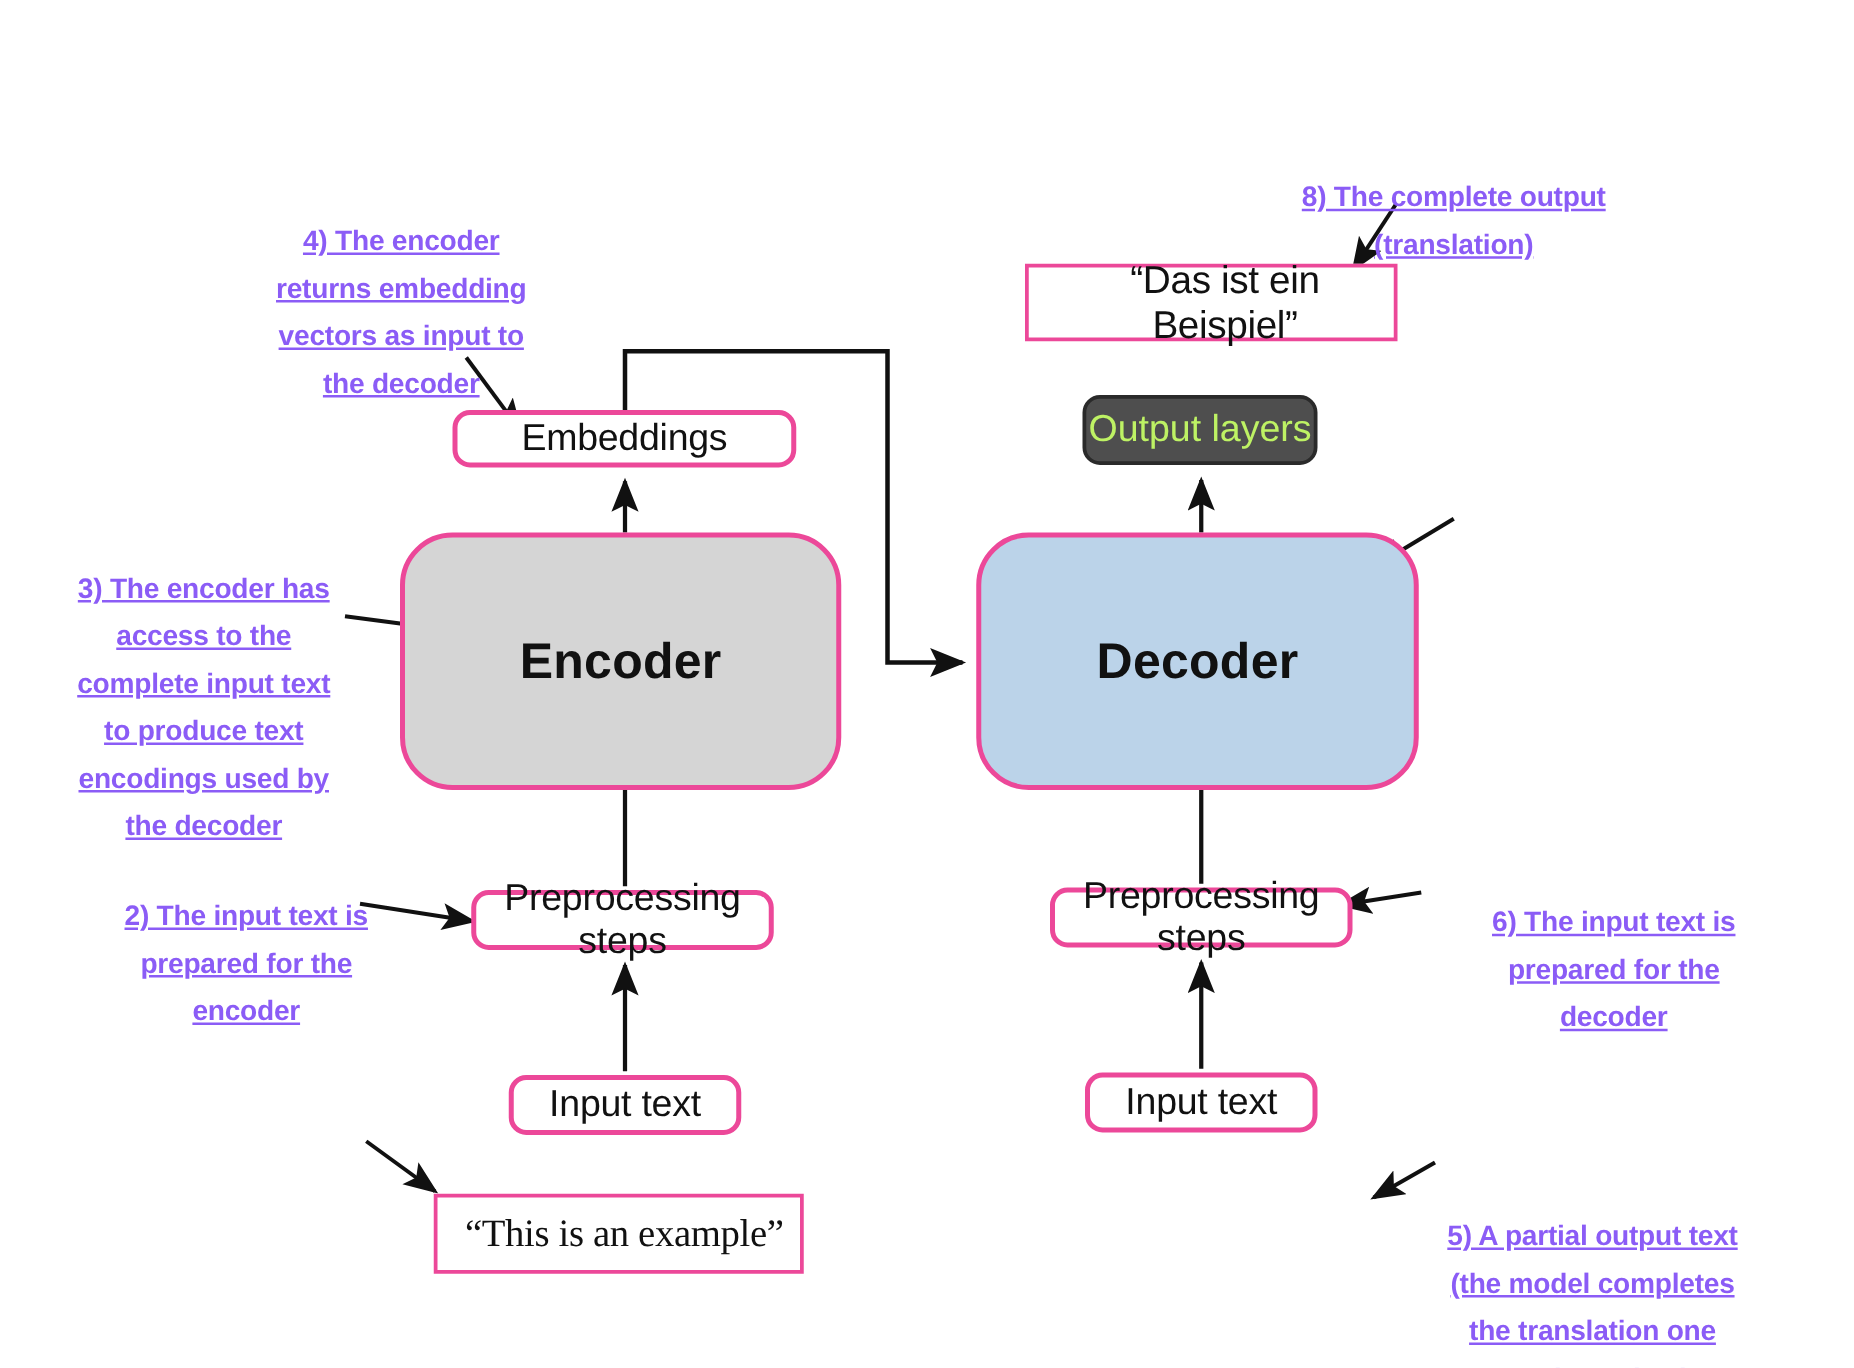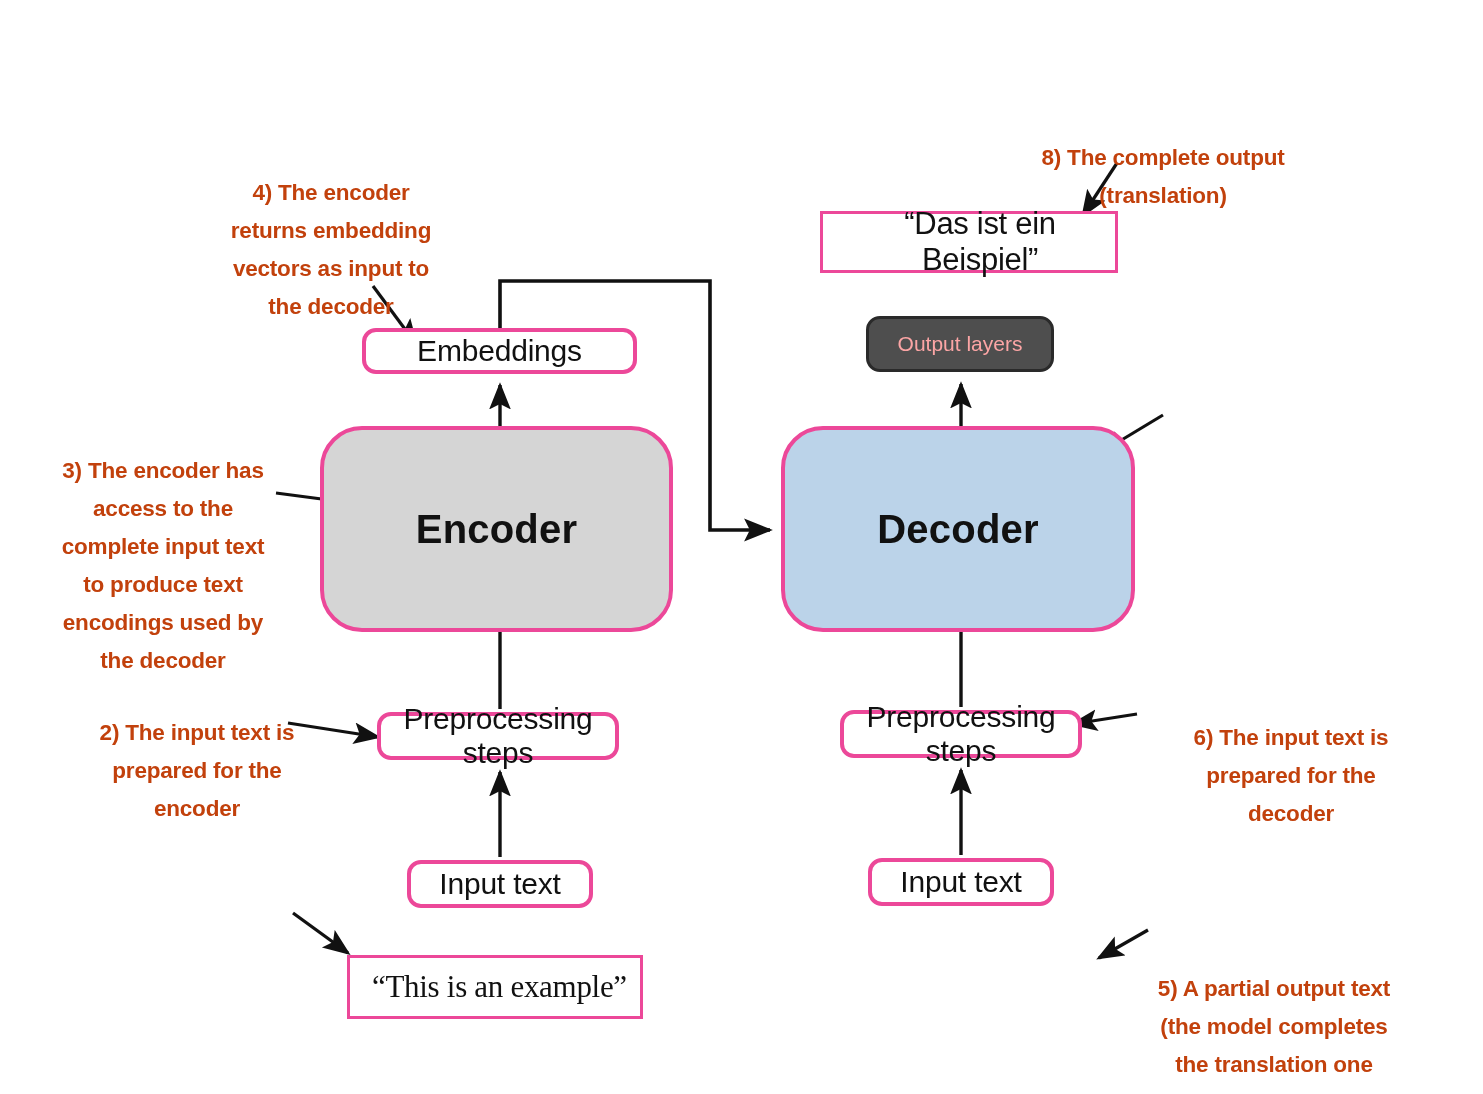--- a/index.html
+++ b/index.html
@@ -47,45 +47,46 @@
     border-radius: 42px;
     border-width: 4px;
     font-size: 40px;
     font-weight: bold;
     letter-spacing: 0.2px;
   }
   .encoder-block { background: #d5d5d5; }
   .decoder-block { background: #bbd3e9; }
   .dark-pill {
     background: #4e4e4e;
-    color: #fca5a5;
+    color: #bef264;
     border: 3px solid #2a2a2a;
     border-radius: 14px;
-    font-size: 21px;
+    font-size: 30px;
   }
   .sharp {
     border-radius: 0;
     border-width: 3px;
     font-size: 31px;
     justify-content: flex-start;
     padding-left: 22px;
     letter-spacing: -0.3px;
   }
 
   
   .annot {
     position: absolute;
-    color: #c2410c;
+    color: #8b5cf6;
     font-family: "Liberation Sans", sans-serif;
     font-weight: bold;
     font-size: 22.5px;
     line-height: 38px;
     text-align: center;
     white-space: pre-line;
     letter-spacing: -0.2px;
+    text-decoration: underline;
   }
 </style>
 </head>
 <body>
 
 <div id="canvas">
 
   <svg id="wires" viewBox="0 0 1483 1094" xmlns="http://www.w3.org/2000/svg">
     <defs>
       <marker id="ah" markerWidth="9" markerHeight="9" refX="7.2" refY="3.2" orient="auto" markerUnits="strokeWidth">
@@ -190,21 +191,21 @@
 
   <div class="annot" style="left:44px; top:414px; width:238px;">
     <span>3) The encoder has
 access to the
 complete input text
 to produce text
 encodings used by
 the decoder</span>
   </div>
 
-  <div class="annot" style="left:222px; top:136px; width:218px;">
+  <div class="annot" style="left:212px; top:136px; width:218px;">
     <span>4) The encoder
 returns embedding
 vectors as input to
 the decoder</span>
   </div>
 
   <div class="annot" style="left:1140px; top:932px; width:268px;">
     <span>5) A partial output text
 (the model completes
 the translation one

